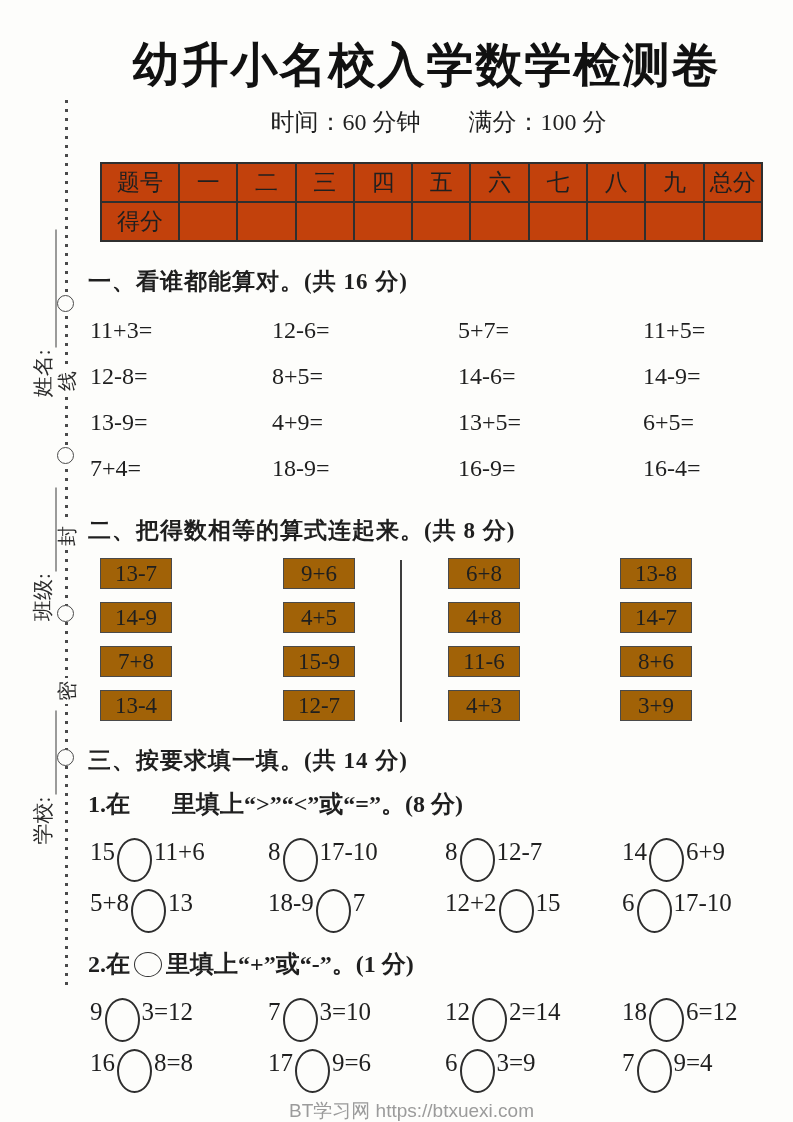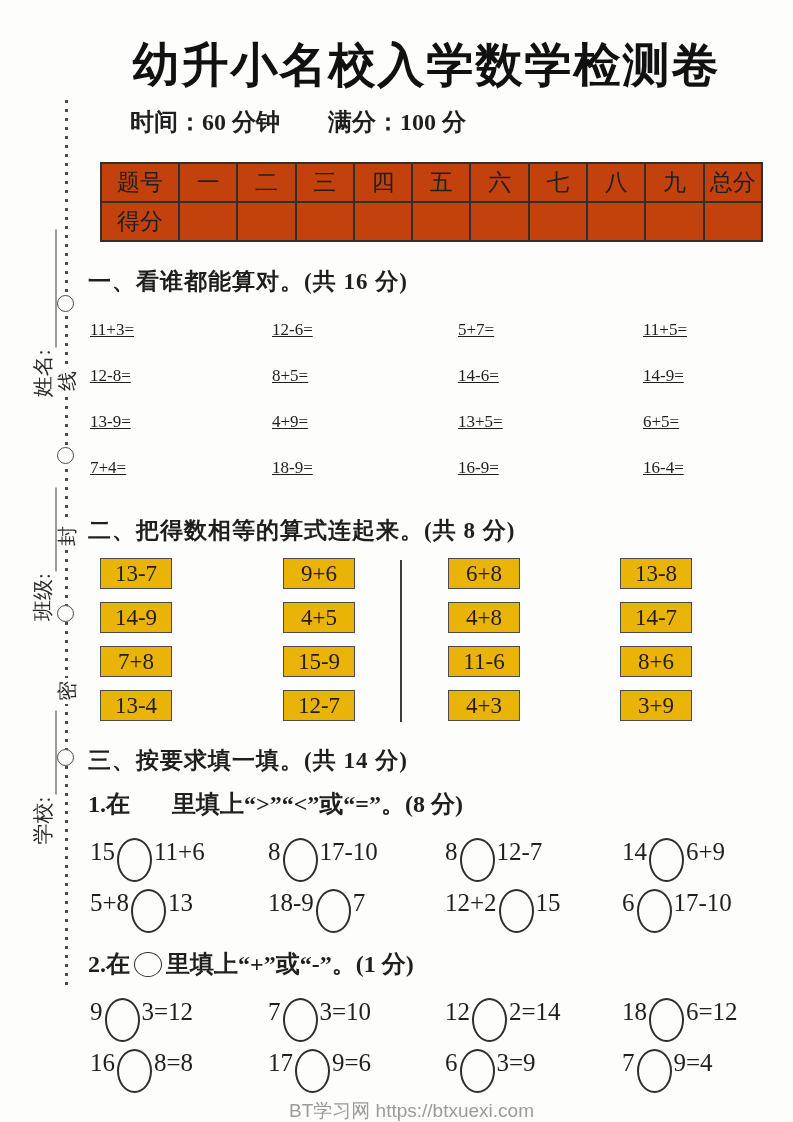--- a/index.html
+++ b/index.html
@@ -30,47 +30,47 @@
   }
   .info-group{display:inline-flex; align-items:flex-end;}
   .info-label{white-space:nowrap;}
   .info-blank{display:inline-block; height:20px; border-bottom:1.8px solid #3a3a3a; margin-left:2px;}
   
   .main{position:relative; margin-left:88px; width:677px;}
   h1.title{
     margin:38px 0 0; text-align:center; font-size:47px; font-weight:bold;
     letter-spacing:2px; line-height:1.15; color:#111;
   }
-  .meta{margin-top:14px; text-align:left; padding-right:18px; font-size:24px;font-weight:bold;}
+  .meta{margin-top:14px; text-align:center; padding-right:18px; font-size:24px;}
   .meta span{margin-left:42px;}
   
   table.score{
     margin-top:24px; margin-left:12px; border-collapse:collapse; width:663px;
     font-size:23px; table-layout:fixed;
   }
   table.score td{
     border:2px solid #2f2f2f; height:37px; text-align:center; padding:0;
     background:#c2410c;
   }
   table.score td.th-cell{width:76px;}
   
   .sec-heading{margin:0; margin-top:24px; font-size:23px; font-weight:bold; letter-spacing:1px;}
   
   .s1-grid{
     margin-top:10px; padding-left:2px; display:grid;
     grid-template-columns:182px 186px 185px 1fr; grid-auto-rows:46px;
-    font-size:17px; align-items:center;text-decoration:underline;
+    font-size:24px; align-items:center;
   }
   
   .s2-cols{position:relative; margin-top:12px; display:flex; align-items:flex-start;}
   .mcol{display:flex; flex-direction:column; gap:13px;}
   .mcol0{margin-left:12px;} .mcol1{margin-left:111px;}
   .mcol2{margin-left:93px;justify-content:space-between;}  .mcol3{margin-left:100px;}
   .mbox{
-    width:70px; height:29px; border:1.8px solid #4a4a4a; background:#eab308;
+    width:70px; height:29px; border:1.8px solid #4a4a4a; background:#a16207;
     display:flex; align-items:center; justify-content:center; font-size:23px;
   }
   .s2-divider{position:absolute; left:312px; top:2px; width:2px; height:162px; background:#3d3d3d;}
   
   .prompt{margin-top:12px; font-size:24px; font-weight:bold; display:flex; align-items:center;}
   .prompt-gap{display:inline-block; width:42px;}
   .ocircle{
     display:inline-block; width:31px; height:40px; flex:none;
     border:2px solid #2e2e2e; border-radius:50%; margin:0 2px; background:#fdfdfb;
   }

